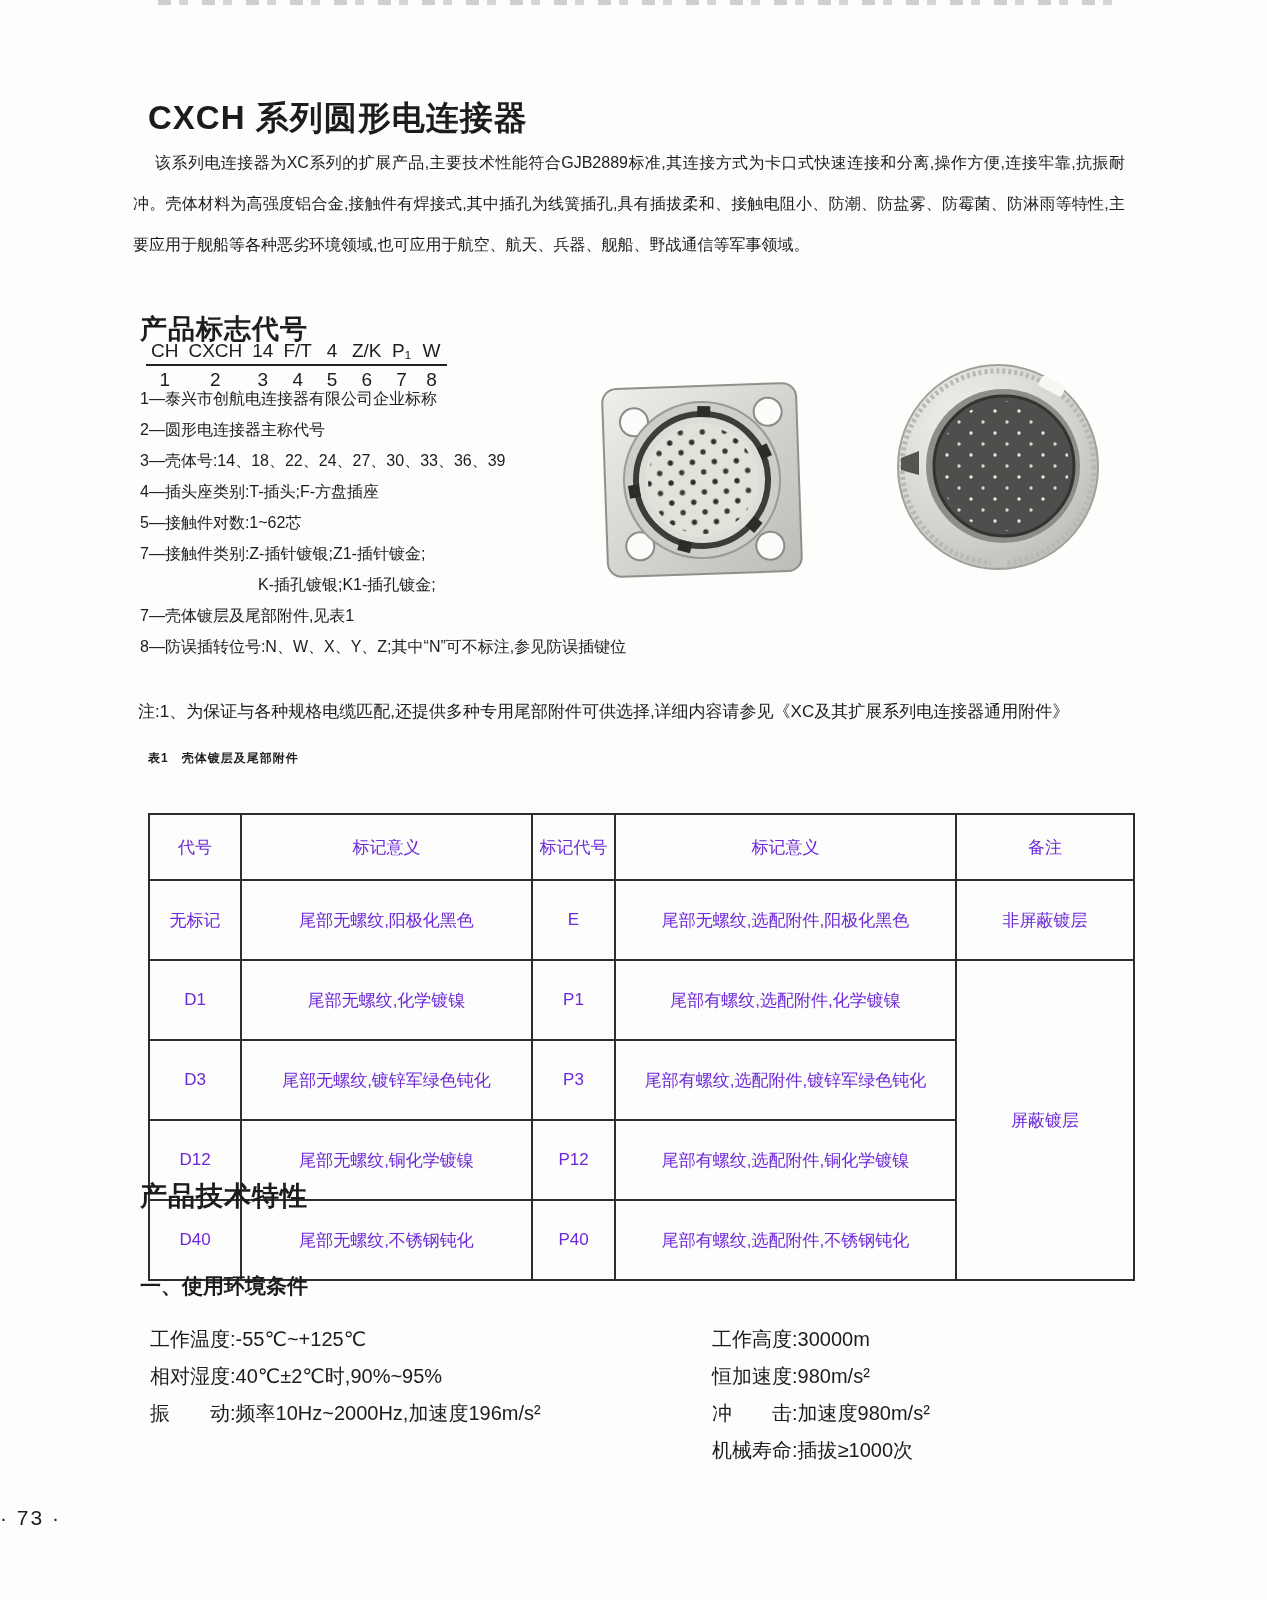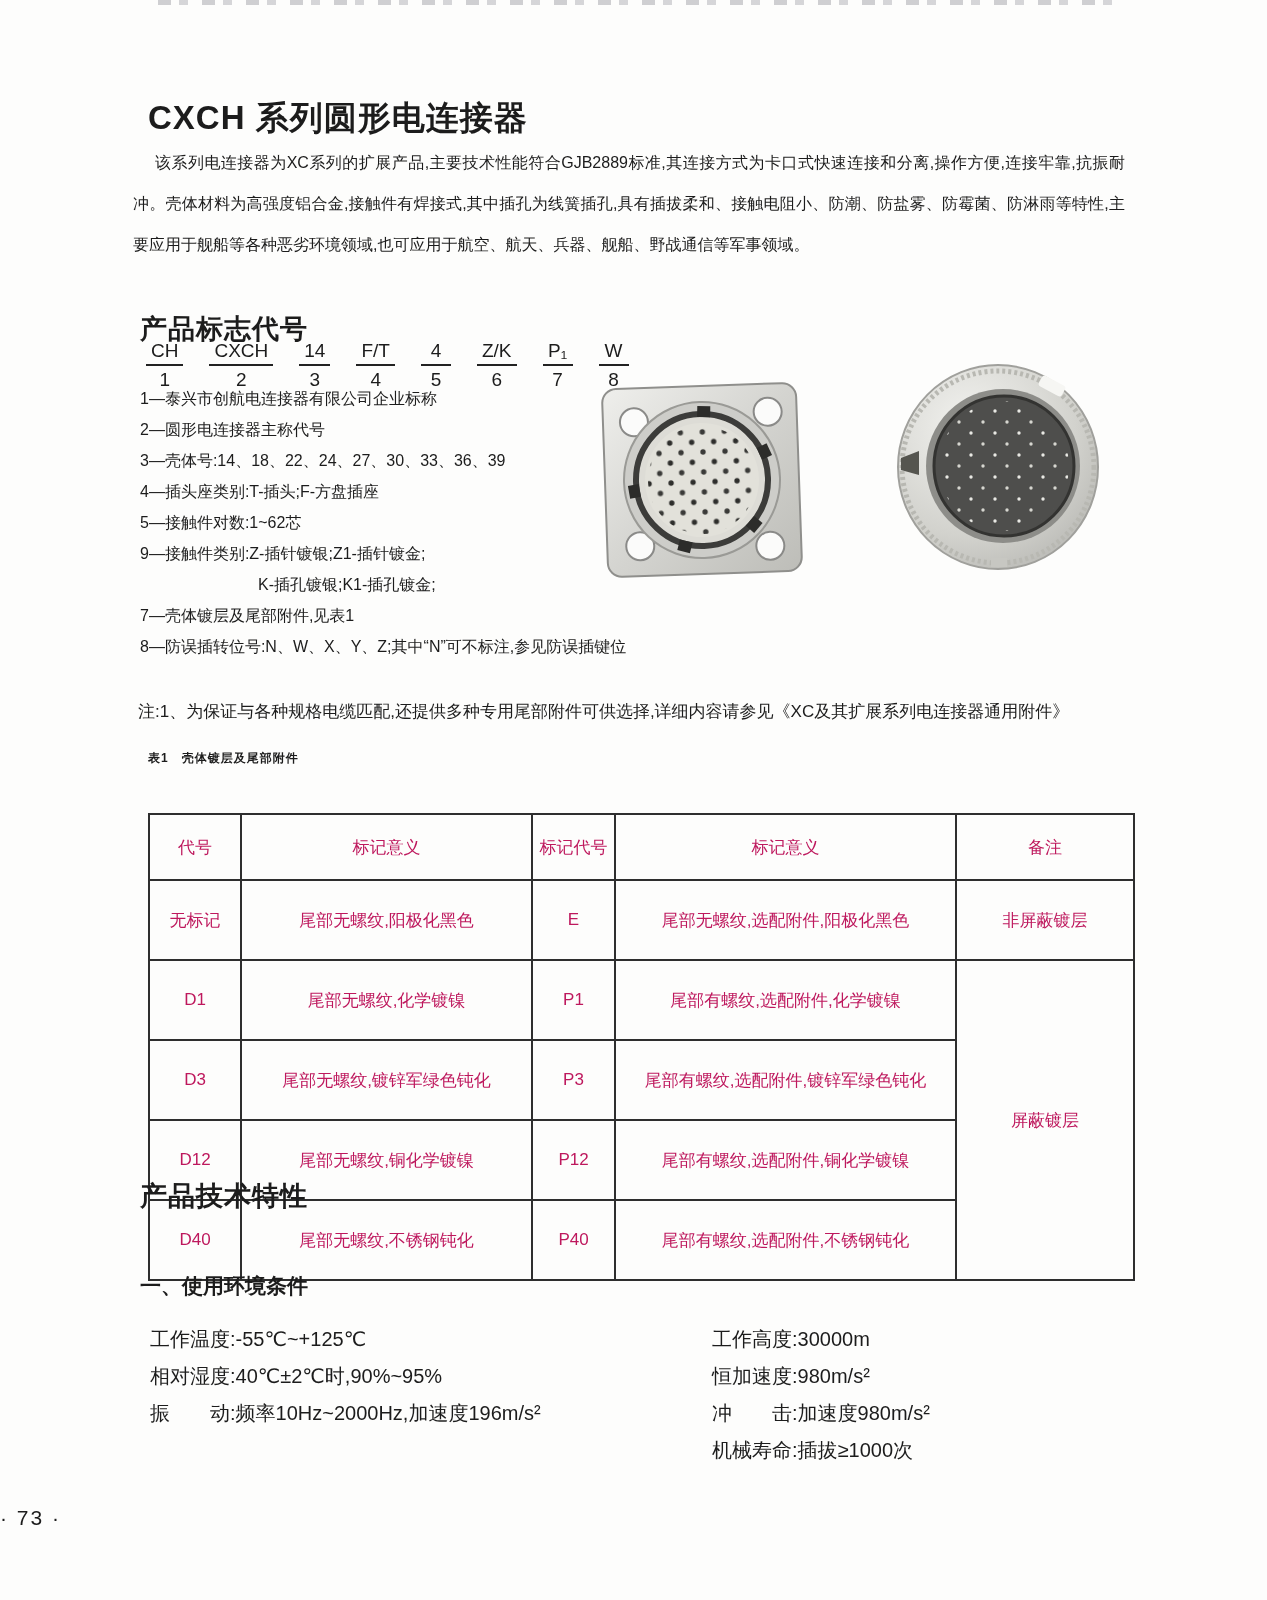--- a/index.html
+++ b/index.html
@@ -18,40 +18,40 @@
   }
   .intro{
     position:absolute;left:133px;top:126px;width:992px;
     font-size:16px;line-height:41px;text-align:justify;text-indent:22px;
   }
   .sec-heading{position:absolute;font-size:27px;font-weight:bold;letter-spacing:1px;}
   #marking-heading{left:140px;top:289px;}
   #tech-heading{left:140px;top:1156px;}
   .code-row{
     position:absolute;left:146px;top:340px;
-    display:flex;gap:26px;align-items:flex-start;
+    display:flex;align-items:flex-start;
   }
   .frac{text-align:center;font-size:19px;line-height:1.12;min-width:30px;}
   .frac .top{display:block;padding:0 5px 3px;border-bottom:2px solid #222;}
   .frac .bot{display:block;padding-top:3px;}
   .mark-list{position:absolute;left:140px;top:383px;font-size:16px;line-height:31px;width:470px;}
   .mark-list .line{white-space:nowrap;}
   .mark-list .indent{padding-left:118px;}
   .note-line{position:absolute;left:138px;top:700px;width:1000px;font-size:17px;}
   .tbl-caption{
     position:absolute;left:148px;top:750px;width:985px;
     text-align:left;font-size:12px;font-weight:bold;letter-spacing:1px;
   }
   table.plating{
     position:absolute;left:148px;top:813px;width:985px;
     border-collapse:collapse;table-layout:fixed;font-size:17px;
   }
   table.plating th,table.plating td{
     border:2px solid #2e2e2e;text-align:center;vertical-align:middle;
-    font-weight:normal;padding:0 6px;color:#be185d;
+    font-weight:normal;padding:0 6px;color:#6d28d9;
   }
   table.plating thead tr{height:66px;}
   table.plating tbody tr{height:80px;}
   .sub-heading{position:absolute;left:140px;top:1272px;font-size:21px;font-weight:bold;}
   .spec-col{position:absolute;top:1321px;font-size:20px;line-height:37px;}
   #spec-left{left:150px;}
   #spec-right{left:712px;}
   .spec-col .indent{padding-left:78px;}
   .page-num{position:absolute;left:0;right:0;top:1506px;text-align:left;font-size:21px;letter-spacing:2px;}
   .photo{position:absolute;}
@@ -105,21 +105,21 @@
         <span class="bot">8</span>
       </span>
   </div>
 
   <div class="mark-list">
     <div class="line">1—泰兴市创航电连接器有限公司企业标称</div>
     <div class="line">2—圆形电连接器主称代号</div>
     <div class="line">3—壳体号:14、18、22、24、27、30、33、36、39</div>
     <div class="line">4—插头座类别:T-插头;F-方盘插座</div>
     <div class="line">5—接触件对数:1~62芯</div>
-    <div class="line">9—接触件类别:Z-插针镀银;Z1-插针镀金;</div>
+    <div class="line">7—接触件类别:Z-插针镀银;Z1-插针镀金;</div>
     <div class="line indent">K-插孔镀银;K1-插孔镀金;</div>
     <div class="line">7—壳体镀层及尾部附件,见表1</div>
     <div class="line">8—防误插转位号:N、W、X、Y、Z;其中“N”可不标注,参见防误插键位</div>
   </div>
 
   <div class="note-line">注:1、为保证与各种规格电缆匹配,还提供多种专用尾部附件可供选择,详细内容请参见《XC及其扩展系列电连接器通用附件》</div>
 
   <div class="photo" id="photo-left">
     <svg width="205" height="205" viewBox="0 0 205 205">
       <defs>

